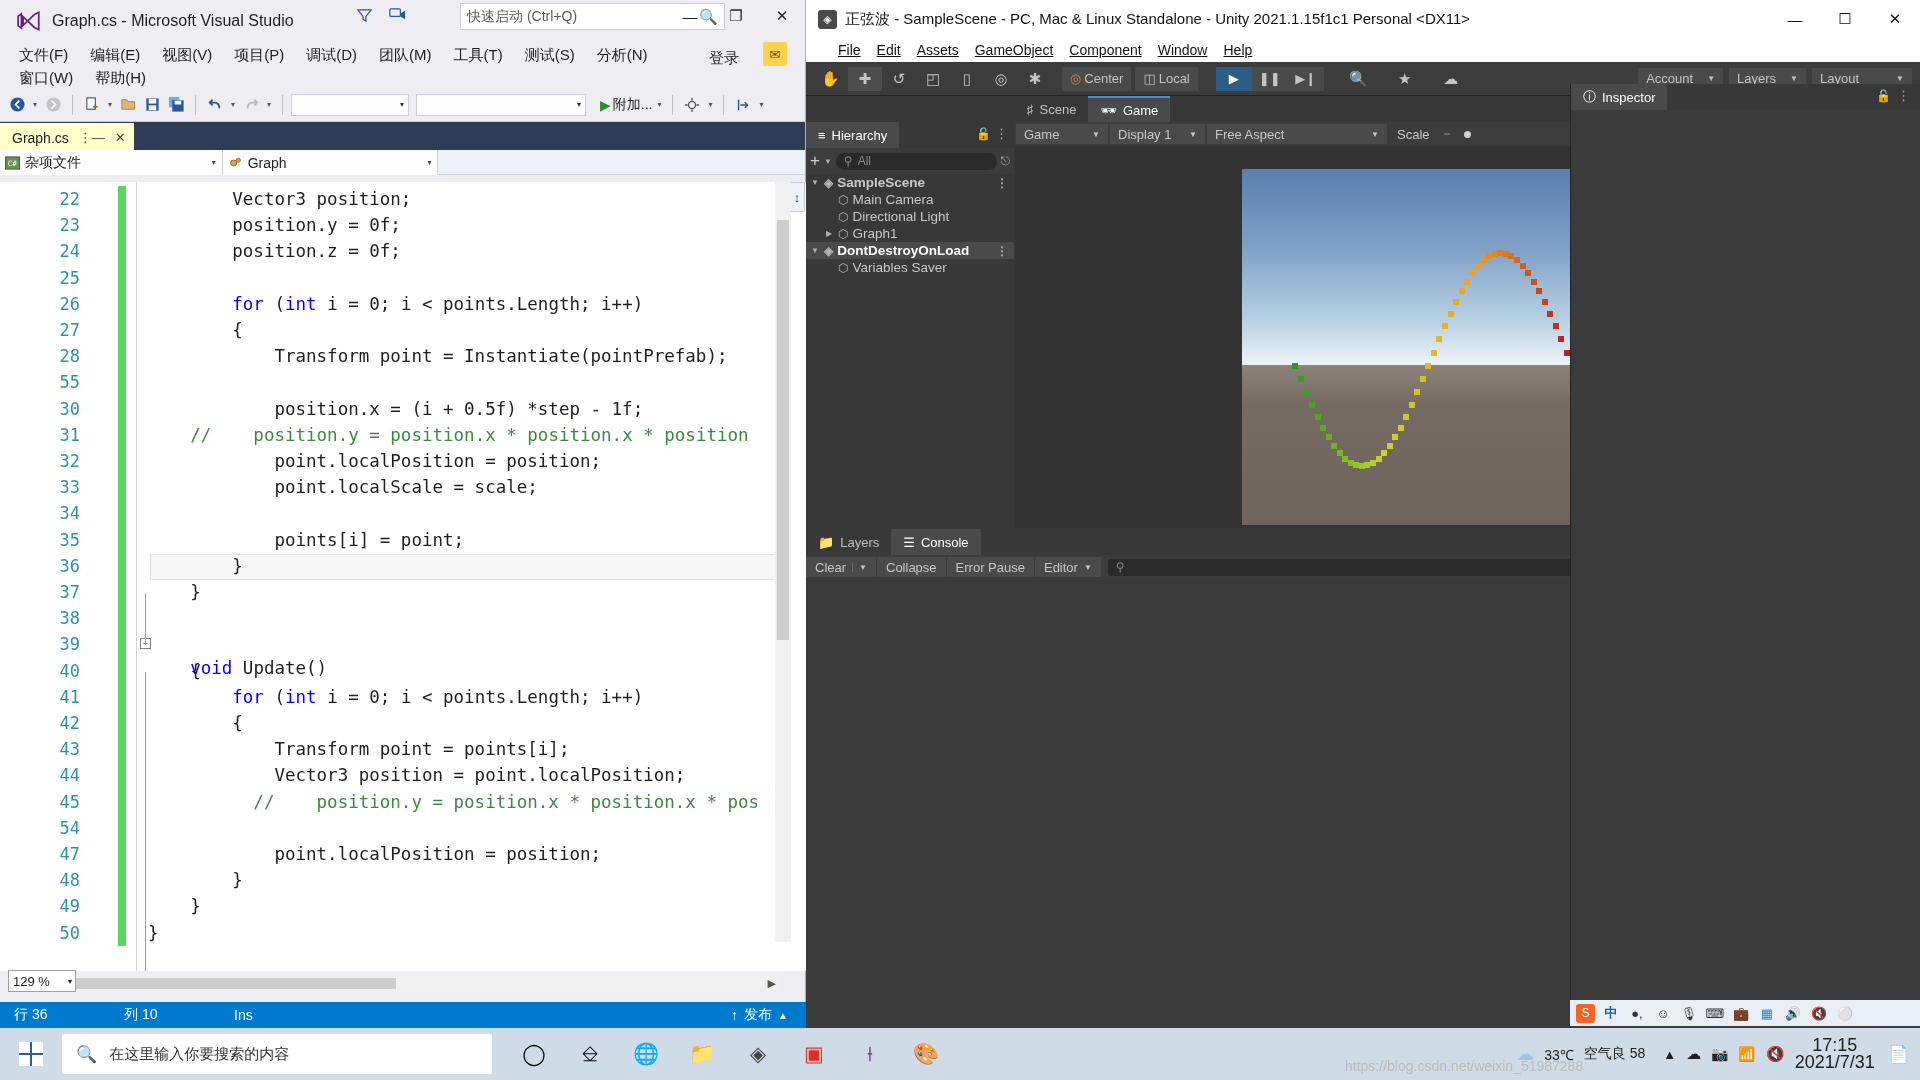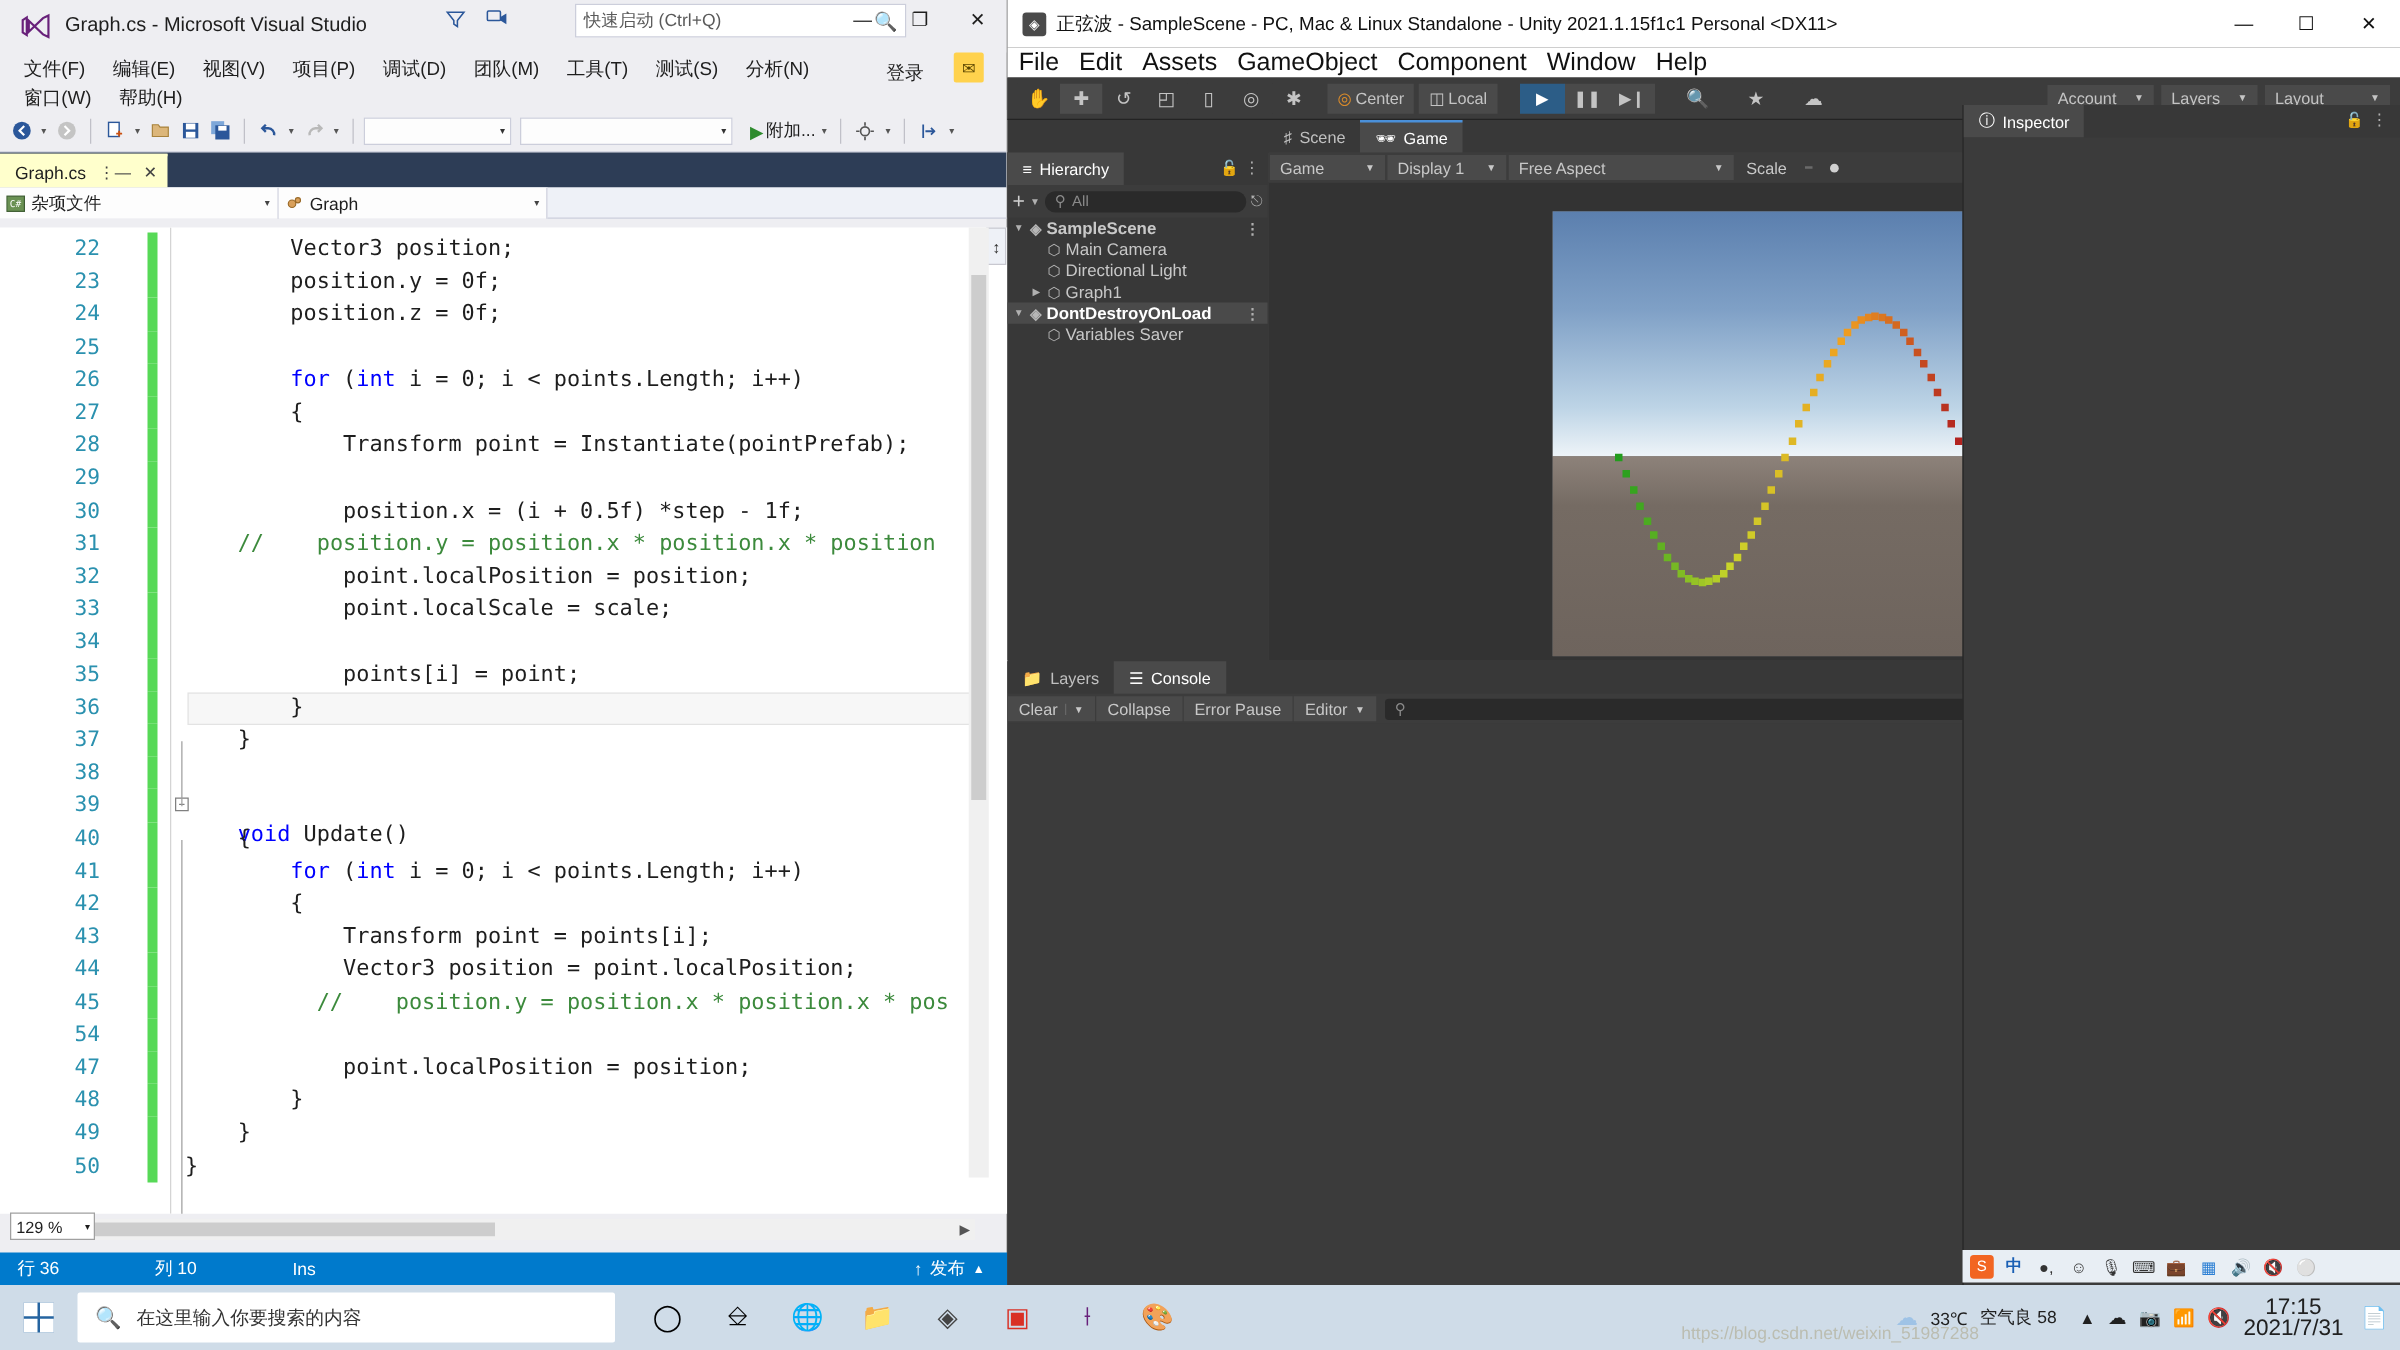--- a/index.html
+++ b/index.html
@@ -79,21 +79,21 @@
   .vs-status .c { padding-left:14px; }
 
   
   #unity { position:absolute; left:806px; top:0; width:1114px; height:1028px; background:#383838; }
   .u-title { height:38px; background:#fff; display:flex; align-items:center; position:relative; color:#111; font-size:15px;}
   .u-logo { width:19px; height:19px; margin-left:12px; background:#4a4a4a; border-radius:3px;
      display:flex; align-items:center; justify-content:center; color:#fff; font-size:11px;}
   .u-title-text { margin-left:8px; }
   .u-winbtns { position:absolute; right:0; top:0; display:flex;}
   .u-winbtns div { width:50px; height:38px; display:flex; align-items:center; justify-content:center; font-size:15px; color:#111;}
-  .u-menu { height:24px; background:#fff; display:flex; align-items:center; padding-left:1px; gap:0; font-size:20px; color:#111;}
+  .u-menu { height:24px; background:#fff; display:flex; align-items:center; padding-left:24px; gap:0; font-size:14px; color:#111;text-decoration:underline;}
   .u-menu span { padding:0 8px; }
 
   .u-toolbar { height:34px; background:#3c3c3c; display:flex; align-items:center; padding:0 8px; gap:0;
      border-bottom:1px solid #232323;}
   .u-tool { width:34px; height:24px; display:flex; align-items:center; justify-content:center; color:#c4c4c4; font-size:15px;
      background:#3c3c3c;}
   .u-tool.on { background:#4d4d4d; }
   .u-pivot { height:24px; padding:0 8px; display:flex; align-items:center; color:#c4c4c4; font-size:13px; background:#4a4a4a; gap:3px;}
   .u-play { width:36px; height:24px; display:flex; align-items:center; justify-content:center; font-size:13px; }
   .u-play.active { background:#2c5d87; color:#fff;}
@@ -350,21 +350,21 @@
           <div class="codeline code-text" style="top: 82.6px; position: absolute;"></div>
           <div class="codeline lnum gutter-num" style="top: 108.8px; position: absolute;">26</div>
           <div class="chg" style="top: 108.8px; height: 26.2px;"></div>
           <div class="codeline code-text" style="top: 108.8px; position: absolute;">        <span class="kw">for</span><span> (</span><span class="kw">int</span><span> i = 0; i &lt; points.Length; i++)</span></div>
           <div class="codeline lnum gutter-num" style="top: 135px; position: absolute;">27</div>
           <div class="chg" style="top: 135px; height: 26.2px;"></div>
           <div class="codeline code-text" style="top: 135px; position: absolute;">        <span>{</span></div>
           <div class="codeline lnum gutter-num" style="top: 161.2px; position: absolute;">28</div>
           <div class="chg" style="top: 161.2px; height: 26.2px;"></div>
           <div class="codeline code-text" style="top: 161.2px; position: absolute;">            <span>Transform point = Instantiate(pointPrefab);</span></div>
-          <div class="codeline lnum gutter-num" style="top: 187.4px; position: absolute;">29</div>
+          <div class="codeline lnum gutter-num" style="top: 187.4px; position: absolute;">55</div>
           <div class="chg" style="top: 187.4px; height: 26.2px;"></div>
           <div class="codeline code-text" style="top: 187.4px; position: absolute;"></div>
           <div class="codeline lnum gutter-num" style="top: 213.6px; position: absolute;">30</div>
           <div class="chg" style="top: 213.6px; height: 26.2px;"></div>
           <div class="codeline code-text" style="top: 213.6px; position: absolute;">            <span>position.x = (i + 0.5f) *step - 1f;</span></div>
           <div class="codeline lnum gutter-num" style="top: 239.8px; position: absolute;">31</div>
           <div class="chg" style="top: 239.8px; height: 26.2px;"></div>
           <div class="codeline code-text" style="top: 239.8px; position: absolute;">    <span class="cm">//    position.y = position.x * position.x * position</span></div>
           <div class="codeline lnum gutter-num" style="top: 266px; position: absolute;">32</div>
           <div class="chg" style="top: 266px; height: 26.2px;"></div>

